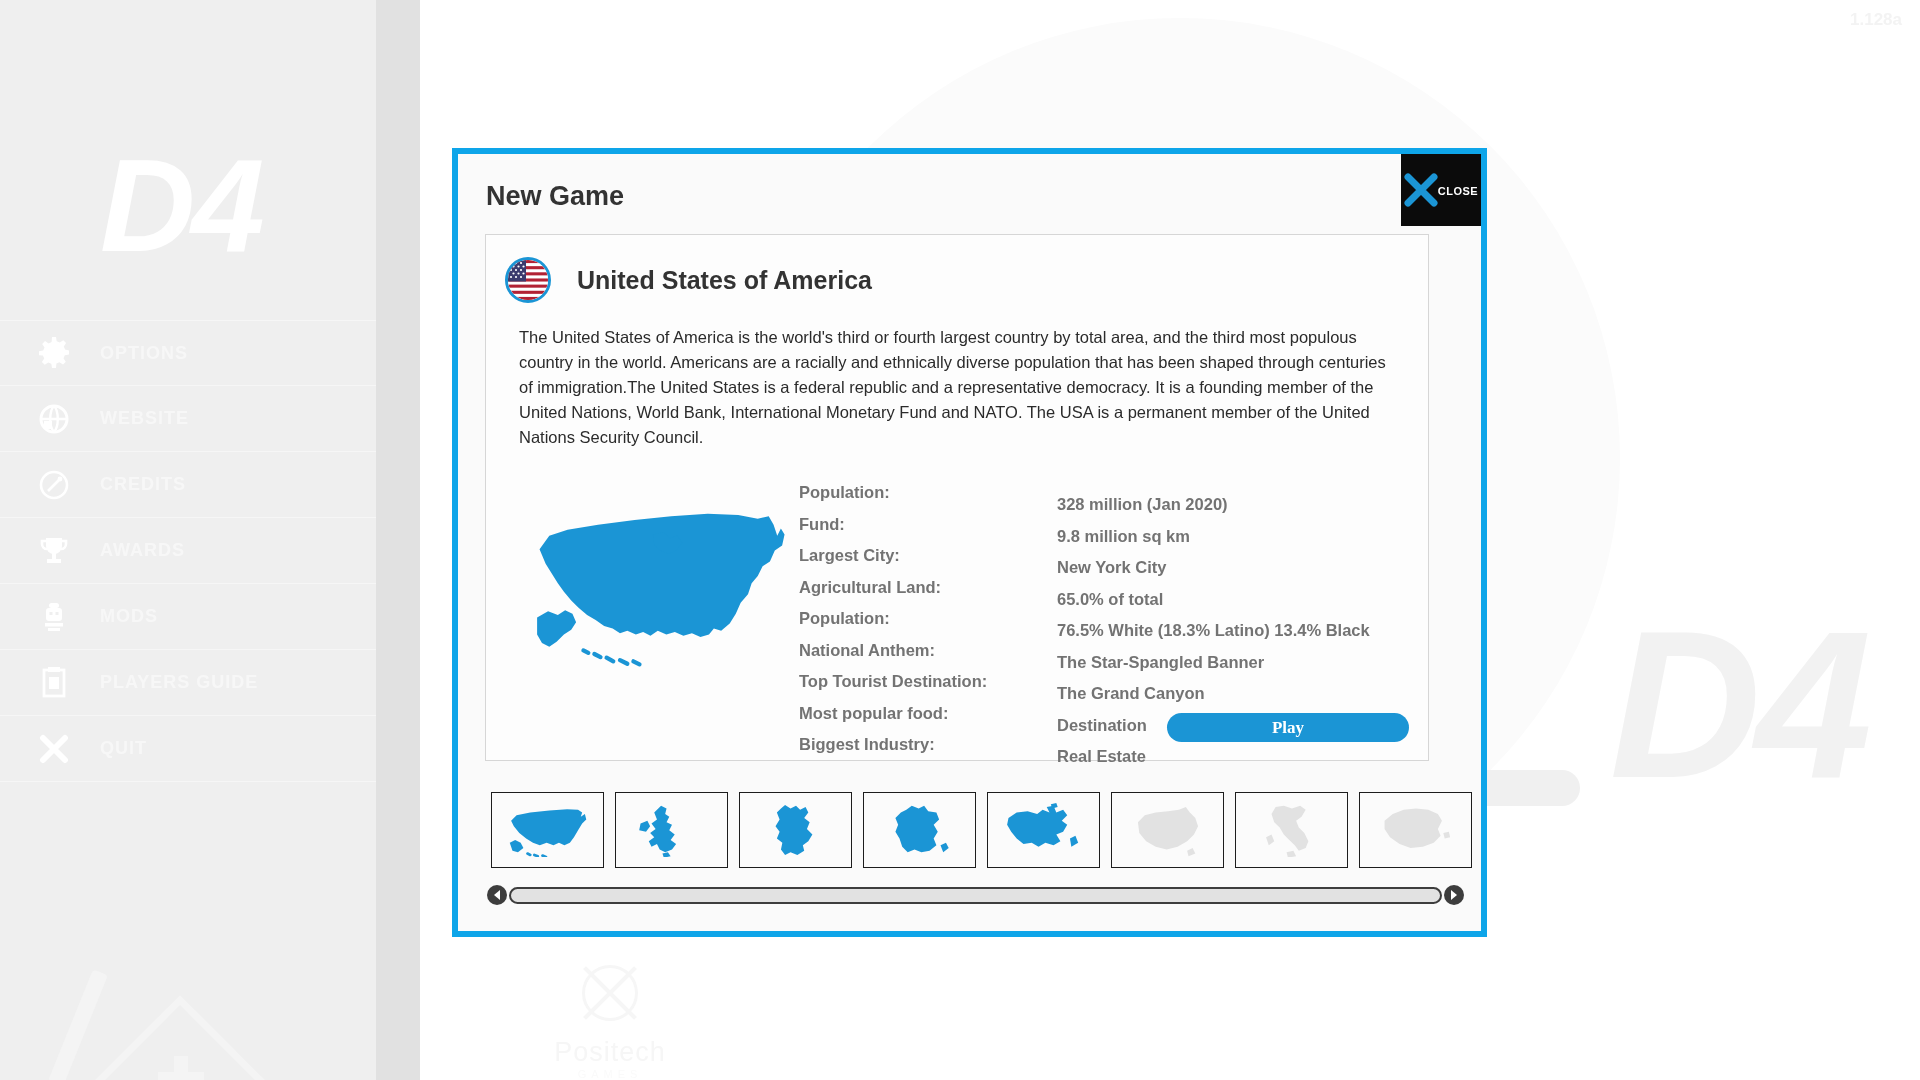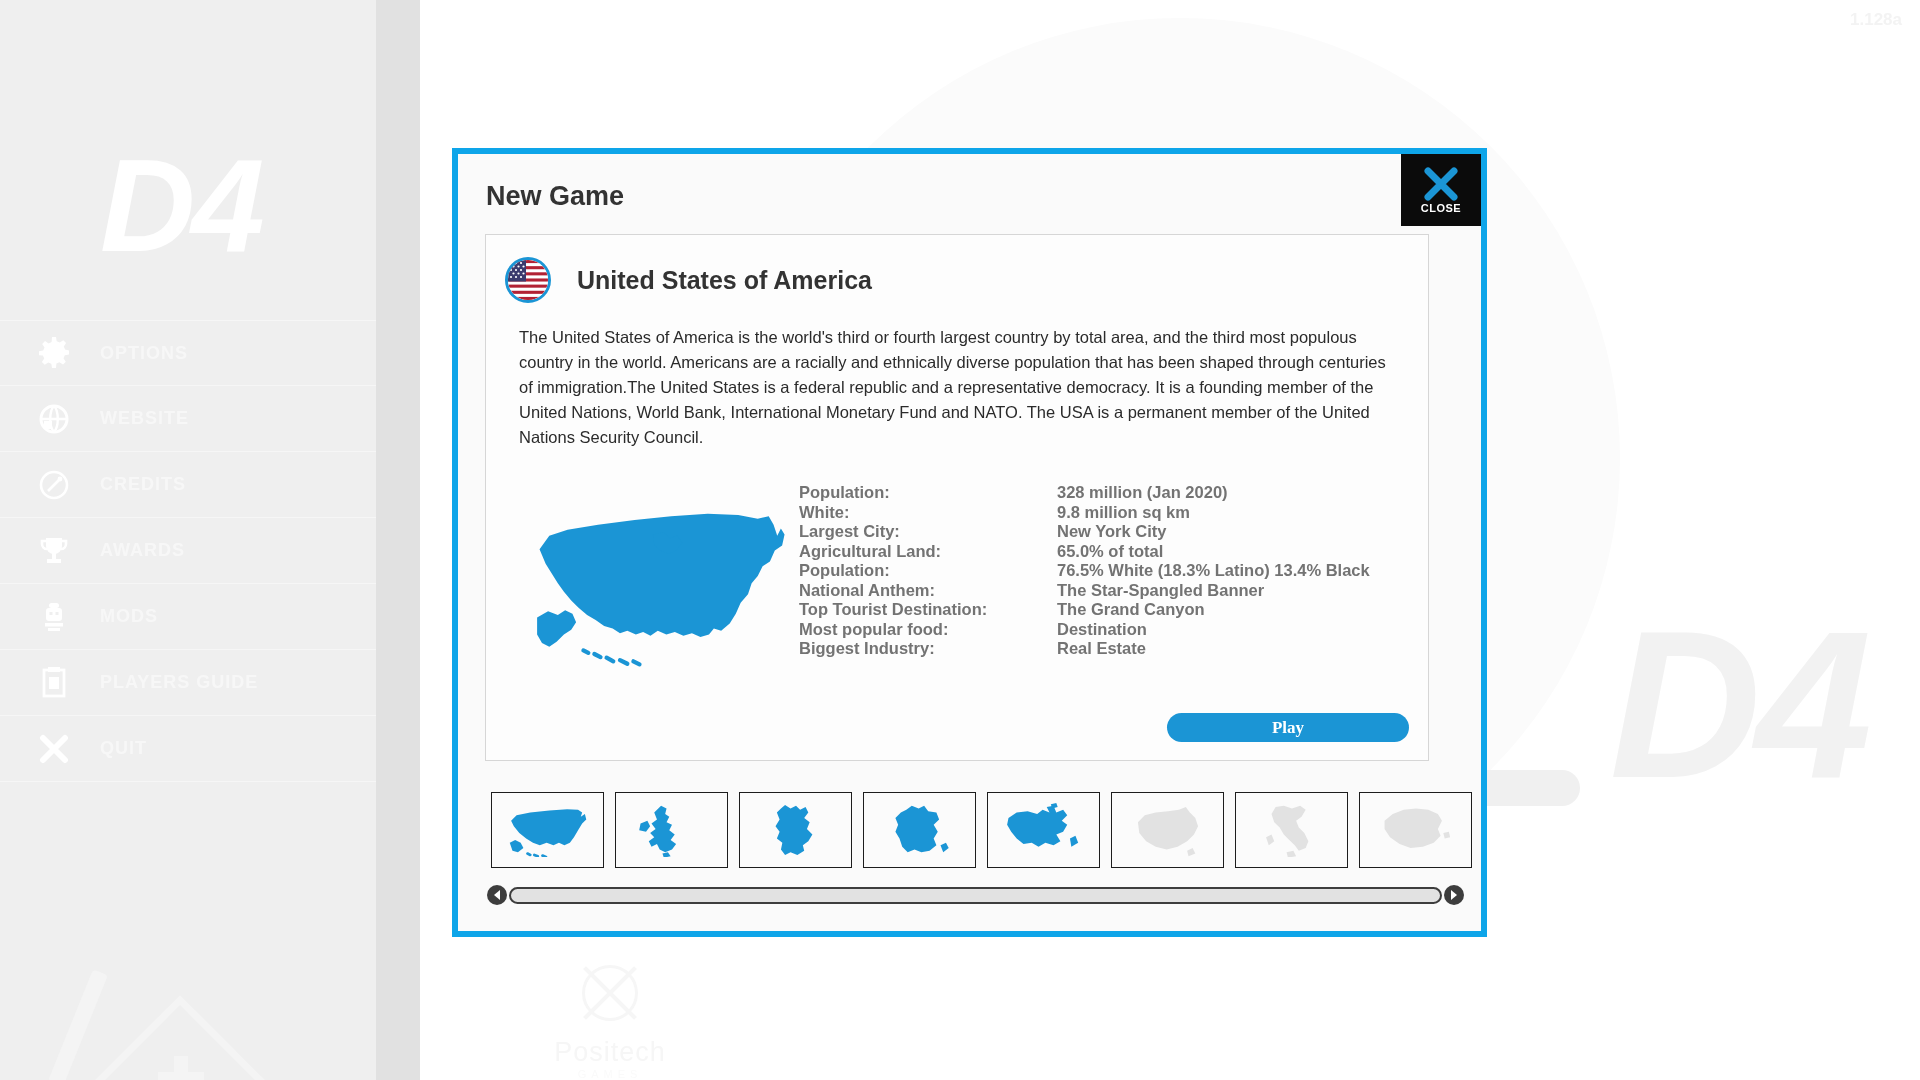--- a/index.html
+++ b/index.html
@@ -145,21 +145,21 @@
     border: 6px solid #0ea5e9;
   }
   .dialog-title {
     position: absolute; left: 28px; top: 27px;
     font-size: 27px; font-weight: bold; color: #333333;
   }
   .close-btn {
     position: absolute; right: 0px; top: 0px;
     width: 80px; height: 72px;
     background: #0b0b0b;
-    display: flex; flex-direction: column;
+    display: flex; flex-direction: row;
     align-items: center; justify-content: center;
     cursor: pointer;
   }
   .close-x { width: 34px; height: 34px; }
   .close-label {
     margin-top: 1px;
     font-size: 11px; font-weight: bold; color: #ffffff; letter-spacing: 0.5px;
   }
 
   
@@ -207,21 +207,21 @@
     flex: 1 1 auto;
     padding-top: 4px;
   }
   .stat-row {
     display: flex;
     font-size: 16.5px; font-weight: bold; color: #737373;
     line-height: 1.0;
     margin-bottom: 3px;
   }
   .stat-label { width: 258px; flex: 0 0 258px; }
-  .stat-value { flex: 1 1 auto; }
+  .stat-value { flex: 1 1 auto; margin-top: 12px; }
 
   .play-btn {
     position: absolute;
     right: 19px; bottom: 18px;
     width: 242px; height: 29px;
     background: #1b95d5;
     border: none; border-radius: 15px;
     color: #ffffff;
     font-family: Liberation Serif, serif;
     font-size: 17px; font-weight: bold;
@@ -441,21 +441,21 @@
             <path fill="#1b95d5" d="M86 250 l8 4 M104 256 l10 5 M124 262 l11 6 M146 266 l12 6 M168 268 l10 5" stroke="#1b95d5" stroke-width="7" stroke-linecap="round"></path>
           </svg>
         </div>
 
         <div class="stats">
           <div class="stat-row">
             <span class="stat-label">Population:</span>
             <span class="stat-value">328 million (Jan 2020)</span>
           </div>
           <div class="stat-row">
-            <span class="stat-label">White:</span>
+            <span class="stat-label">Fund:</span>
             <span class="stat-value">9.8 million sq km</span>
           </div>
           <div class="stat-row">
             <span class="stat-label">Largest City:</span>
             <span class="stat-value">New York City</span>
           </div>
           <div class="stat-row">
             <span class="stat-label">Agricultural Land:</span>
             <span class="stat-value">65.0% of total</span>
           </div>

